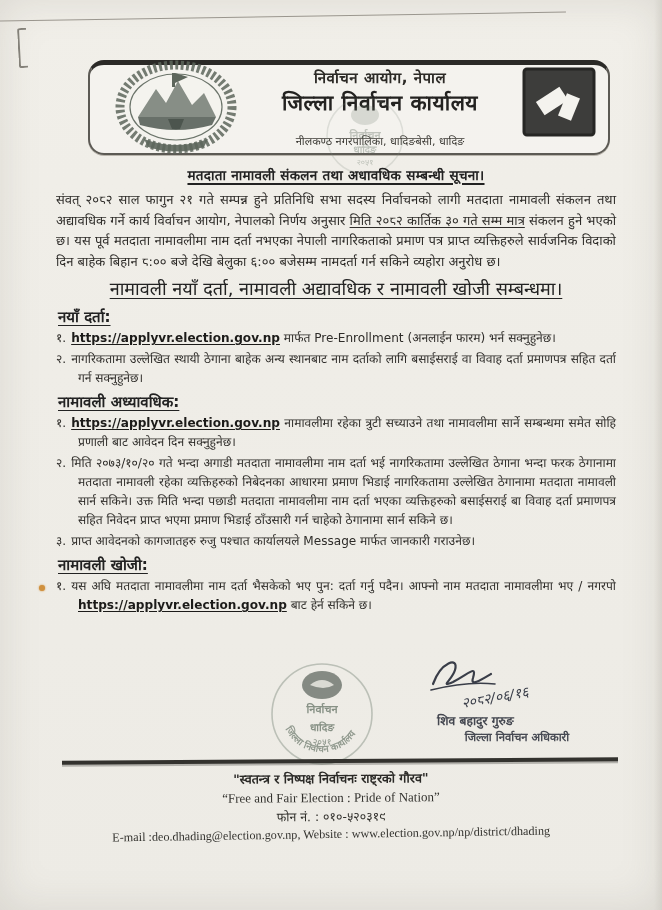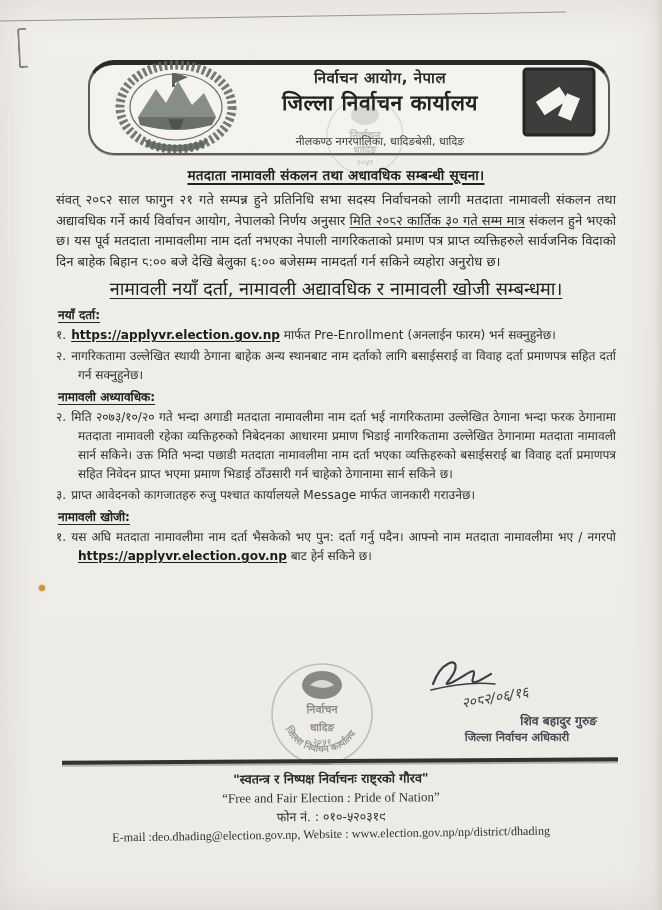--- a/index.html
+++ b/index.html
@@ -17,21 +17,21 @@
   }
   
   .scan-line{position:absolute;left:-4px;top:16px;width:570px;height:1px;background:#9a968e;transform:rotate(-0.9deg);}
   .pen-mark{position:absolute;left:18px;top:28px;width:7px;height:36px;border-left:2px solid #6a675f;border-top:2px solid #6a675f;border-bottom:2px solid #6a675f;border-radius:3px 0 0 3px;transform:rotate(-3deg);opacity:.8;}
   .orange-dot{position:absolute;left:39px;top:585px;width:6px;height:6px;border-radius:50%;background:#d0913f;box-shadow:0 0 2px #d0913f;}
   .right-shade{position:absolute;right:0;top:0;width:8px;height:910px;background:linear-gradient(90deg,transparent,#cfccc4);opacity:.6;}
 
   
   .letterhead{
     position:absolute;left:88px;top:60px;width:518px;height:88px;
-    border:2px solid #5c5a54;border-top:5px solid #2b2a27;border-radius:26px;
+    border:2px solid #5c5a54;border-top:5px solid #2b2a27;border-radius:16px;
     background:rgba(255,255,255,.25);
     box-shadow:0 1px 0 #b9b5ac;
   }
   .emblem{position:absolute;left:18px;top:-6px;width:136px;height:96px;}
   .head-text{position:absolute;left:150px;top:2px;width:280px;text-align:center;}
   .head-l1{font-size:15px;font-weight:bold;color:#2c2a26;letter-spacing:.5px;}
   .head-l2{font-size:21px;font-weight:bold;color:#232220;margin-top:1px;letter-spacing:.5px;}
   .head-l3{font-size:11px;color:#3a3833;margin-top:17px;}
   .ballot-box{position:absolute;right:12px;top:2px;width:74px;height:70px;}
   .ghost-stamp-header{position:absolute;left:232px;top:28px;width:86px;height:86px;opacity:.4;}
@@ -45,36 +45,36 @@
     letter-spacing:.3px;
   }
   .intro{font-size:13px;line-height:20.5px;text-align:justify;margin:2px 0 4px 0;}
   .u{ text-decoration:underline;text-underline-offset:2px;}
   .subtitle{
     width:fit-content;margin:2px auto 6px auto;
     font-size:18px;font-weight:normal;color:#222;
     text-decoration:underline;text-underline-offset:3px;
   }
   .sec-head{
-    font-size:12px;font-weight:bold;color:#222;margin:3px 0 3px 2px;
+    font-size:15px;font-weight:bold;color:#222;margin:3px 0 3px 2px;
     text-decoration:underline;text-underline-offset:3px;
     width:fit-content;
   }
   .item{
     font-size:12.1px;line-height:19px;text-align:justify;
     padding-left:22px;text-indent:-22px;margin-bottom:2px;color:#2e2c29;
   }
   .num{padding-right:5px;}
   .doclink{font-weight:bold;color:#1c1b19;text-decoration:underline;text-underline-offset:2px;cursor:pointer;}
 
   
   .stamp-bottom{position:absolute;left:263px;top:655px;width:118px;height:118px;opacity:.8;}
   .sign-wrap{position:absolute;left:425px;top:658px;width:180px;height:100px;}
   .sign-svg{position:absolute;left:0;top:-4px;width:150px;height:58px;}
-  .sign-name{position:absolute;left:12px;top:54px;width:160px;text-align:right;font-size:12.2px;font-weight:bold;color:#43464f;}
+  .sign-name{position:absolute;left:12px;top:54px;width:160px;text-align:left;font-size:12.2px;font-weight:bold;color:#43464f;}
   .sign-title{position:absolute;left:12px;top:71px;width:160px;text-align:center;font-size:11.3px;font-weight:bold;color:#474a53;}
 
   
   .footer-rule{position:absolute;left:62px;top:759px;width:556px;height:4px;background:#33322e;transform:rotate(-0.35deg);box-shadow:0 2px 0 rgba(70,68,62,.35);}
   .footer{position:absolute;left:0;top:770px;width:662px;text-align:center;transform:rotate(-0.4deg);}
   .slogan-np{font-size:12.6px;font-weight:bold;color:#2b2a27;font-family:"DejaVu Sans",sans-serif;}
   .slogan-en{font-size:13px;color:#33322e;font-family:"Liberation Serif","DejaVu Serif",serif;margin-top:3px;}
   .phone{font-size:12.4px;color:#2f2e2a;margin-top:2px;}
   .contact{font-size:12.2px;color:#33322e;font-family:"Liberation Serif","DejaVu Serif",serif;margin-top:2px;transform:rotate(-0.5deg);}
 
@@ -135,20 +135,21 @@
     <div class="subtitle">नामावली नयाँ दर्ता, नामावली अद्यावधिक र नामावली खोजी सम्बन्धमा।</div>
 
     <div class="section">
       <div class="sec-head">नयाँ दर्ता:</div>
       <div class="item"><span class="num">१.</span><a class="doclink">https://applyvr.election.gov.np</a><span> मार्फत Pre-Enrollment (अनलाईन फारम) भर्न सक्नुहुनेछ।</span></div>
       <div class="item"><span class="num">२.</span><span>नागरिकतामा उल्लेखित स्थायी ठेगाना बाहेक अन्य स्थानबाट नाम दर्ताको लागि बसाईसराई वा विवाह दर्ता प्रमाणपत्र सहित दर्ता गर्न सक्नुहुनेछ।</span></div>
     </div>
 
     <div class="section">
       <div class="sec-head">नामावली अध्यावधिक:</div>
+      <div class="item"><span class="num">१.</span><a class="doclink">https://applyvr.election.gov.np</a><span> नामावलीमा रहेका त्रुटी सच्याउने तथा नामावलीमा सार्ने सम्बन्धमा समेत सोहि प्रणाली बाट आवेदन दिन सक्नुहुनेछ।</span></div>
       <div class="item"><span class="num">२.</span><span>मिति २०७३/१०/२० गते भन्दा अगाडी मतदाता नामावलीमा नाम दर्ता भई नागरिकतामा उल्लेखित ठेगाना भन्दा फरक ठेगानामा मतदाता नामावली रहेका व्यक्तिहरुको निबेदनका आधारमा प्रमाण भिडाई नागरिकतामा उल्लेखित ठेगानामा मतदाता नामावली सार्न सकिने। उक्त मिति भन्दा पछाडी मतदाता नामावलीमा नाम दर्ता भएका व्यक्तिहरुको बसाईसराई बा विवाह दर्ता प्रमाणपत्र सहित निवेदन प्राप्त भएमा प्रमाण भिडाई ठाँउसारी गर्न चाहेको ठेगानामा सार्न सकिने छ।</span></div>
       <div class="item"><span class="num">३.</span><span>प्राप्त आवेदनको कागजातहरु रुजु पश्चात कार्यालयले Message मार्फत जानकारी गराउनेछ।</span></div>
     </div>
 
     <div class="section">
       <div class="sec-head">नामावली खोजी:</div>
       <div class="item"><span class="num">१.</span><span>यस अघि मतदाता नामावलीमा नाम दर्ता भैसकेको भए पुन: दर्ता गर्नु पदैन। आफ्नो नाम मतदाता नामावलीमा भए / नगरपो </span><a class="doclink">https://applyvr.election.gov.np</a><span> बाट हेर्न सकिने छ।</span></div>
     </div>
   </div>
 

